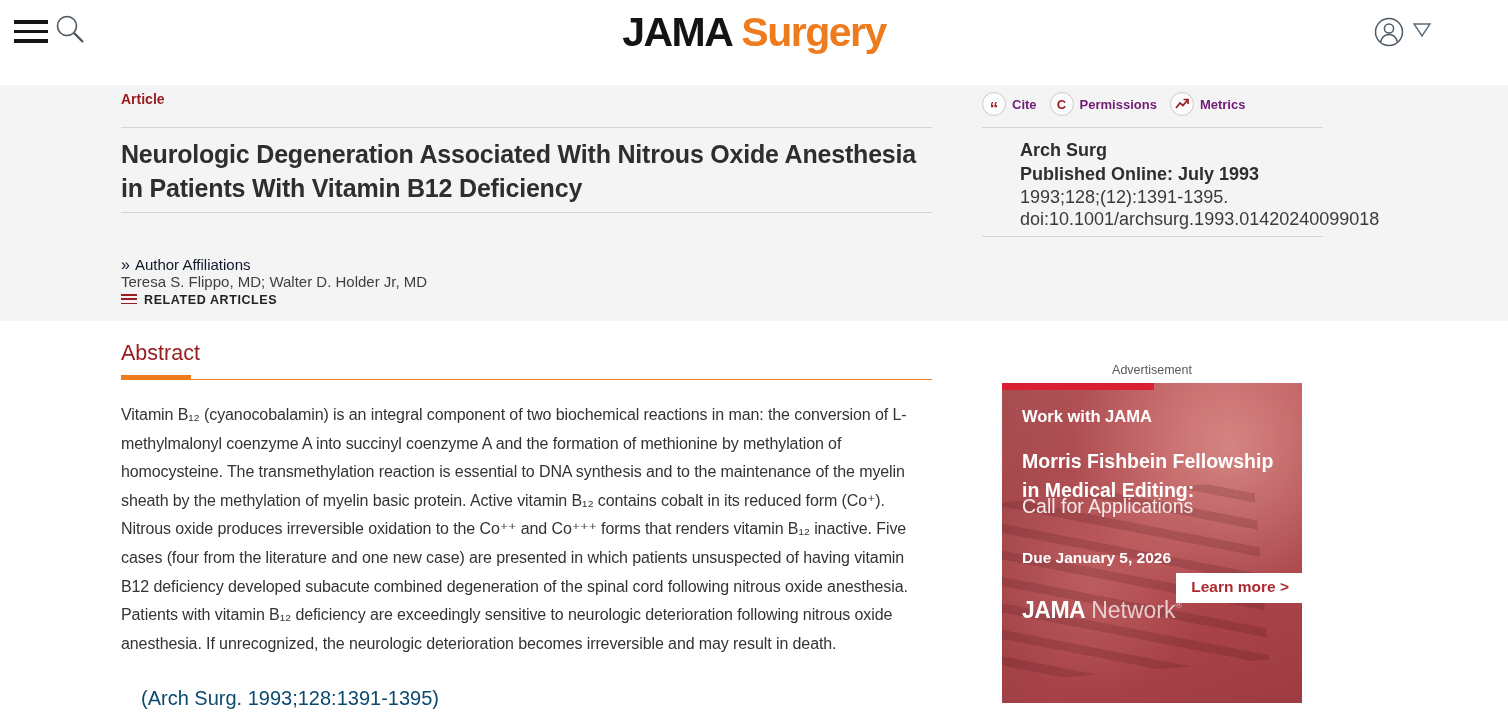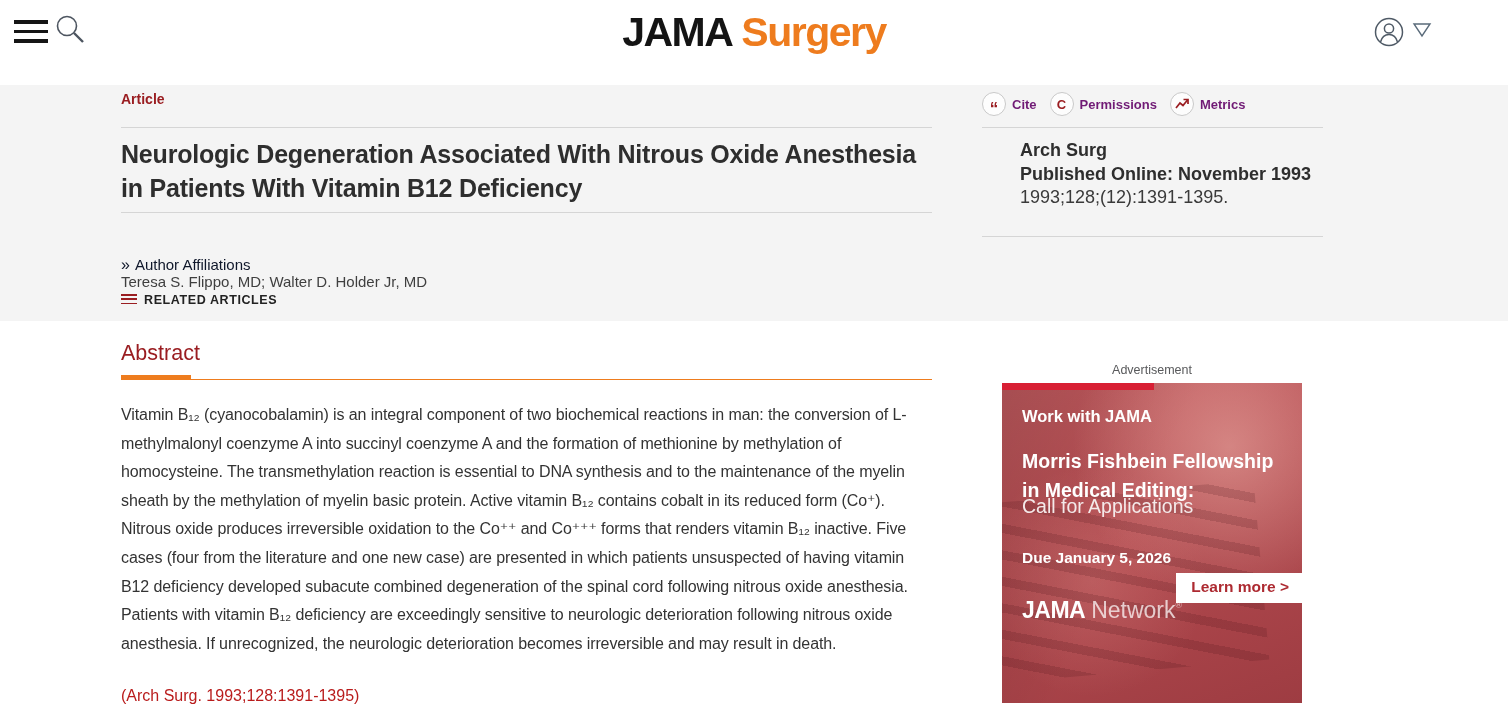--- a/index.html
+++ b/index.html
@@ -43,21 +43,21 @@
   .rr { width:341px; } .rr1 { top:42px; } .rr2 { top:151px; }
   .cite-line { position:absolute; left:0; font-size:18px; color:#2e2e2e;margin-left:38px; }
   .cl-b { font-weight:bold; }
   .cl1 { top:55px; } .cl2 { top:79px; } .cl3 { top:102px; font-weight:normal; color:#3a3a3a; } .cl4 { top:124px; font-weight:normal; color:#3a3a3a; }
 
   
   .abstract-sec { position:absolute; left:121px; top:321px; width:811px; }
   .abstract-head { margin-top:20px; font-size:21.5px; font-weight:normal; color:#9a1d21; }
   .abstract-rule { margin-top:9px; height:5px; background:linear-gradient(to right,#ee7c1e 0 70px,transparent 70px); border-bottom:1px solid #ee7c1e; }
   .abstract-body { margin-top:21px; font-size:16px; line-height:28.6px; color:#333; letter-spacing:-0.1px; width:811px; }
-  .abstract-trailer { margin-top:29px; font-size:16px; color:#b91c1c; }
+  .abstract-trailer { margin-top:29px; font-size:20px; color:#0c4a6e;margin-left:20px; }
 
   
   .ad-wrap { position:absolute; left:1002px; top:363px; width:300px; }
   .ad-label { text-align:center; font-size:12.5px; color:#58595b; margin-bottom:6px; }
   .ad { position:relative; width:300px; height:320px; overflow:hidden; cursor:pointer;
       background:
         radial-gradient(circle at 76% 20%, rgba(255,208,196,0.42), rgba(255,208,196,0) 46%),
         radial-gradient(circle at 30% 62%, rgba(255,190,180,0.18), rgba(255,190,180,0) 40%),
         linear-gradient(115deg, rgba(0,0,0,0.14), rgba(0,0,0,0) 45%),
         linear-gradient(160deg, #c25b5f 0%, #b24a4f 45%, #9e3c42 100%); }
@@ -142,22 +142,23 @@
             <svg width="14" height="12" viewBox="0 0 14 12">
               <polyline points="1,10 5,5 8,7.5 12.5,2" fill="none" stroke="#9a1d21" stroke-width="1.7"></polyline>
               <polyline points="8.5,1.5 13,1.5 13,6" fill="none" stroke="#9a1d21" stroke-width="1.7"></polyline>
             </svg>
           </span>
           <span class="lbl">Metrics</span>
         </div>
       </div>
       <div class="rule rr rr1"></div>
       <div class="cite-line cl-b cl1">Arch Surg</div>
-      <div class="cite-line cl-b cl2">Published Online: November 1993</div>
+      <div class="cite-line cl-b cl2">Published Online: July 1993</div>
       <div class="cite-line cl3">1993;128;(12):1391-1395.</div>
+      <div class="cite-line cl4">doi:10.1001/archsurg.1993.01420240099018</div>
       <div class="rule rr rr2"></div>
     </div>
   </div>
 
   <div class="abstract-sec">
     <h2 class="abstract-head">Abstract</h2>
     <div class="abstract-rule"></div>
     <p class="abstract-body">Vitamin B₁₂ (cyanocobalamin) is an integral component of two biochemical reactions in man: the conversion of L-methylmalonyl coenzyme A into succinyl coenzyme A and the formation of methionine by methylation of homocysteine. The transmethylation reaction is essential to DNA synthesis and to the maintenance of the myelin sheath by the methylation of myelin basic protein. Active vitamin B₁₂ contains cobalt in its reduced form (Co⁺). Nitrous oxide produces irreversible oxidation to the Co⁺⁺ and Co⁺⁺⁺ forms that renders vitamin B₁₂ inactive. Five cases (four from the literature and one new case) are presented in which patients unsuspected of having vitamin B12 deficiency developed subacute combined degeneration of the spinal cord following nitrous oxide anesthesia. Patients with vitamin B₁₂ deficiency are exceedingly sensitive to neurologic deterioration following nitrous oxide anesthesia. If unrecognized, the neurologic deterioration becomes irreversible and may result in death.</p>
     <p class="abstract-trailer">(Arch Surg. 1993;128:1391-1395)</p>
   </div>

